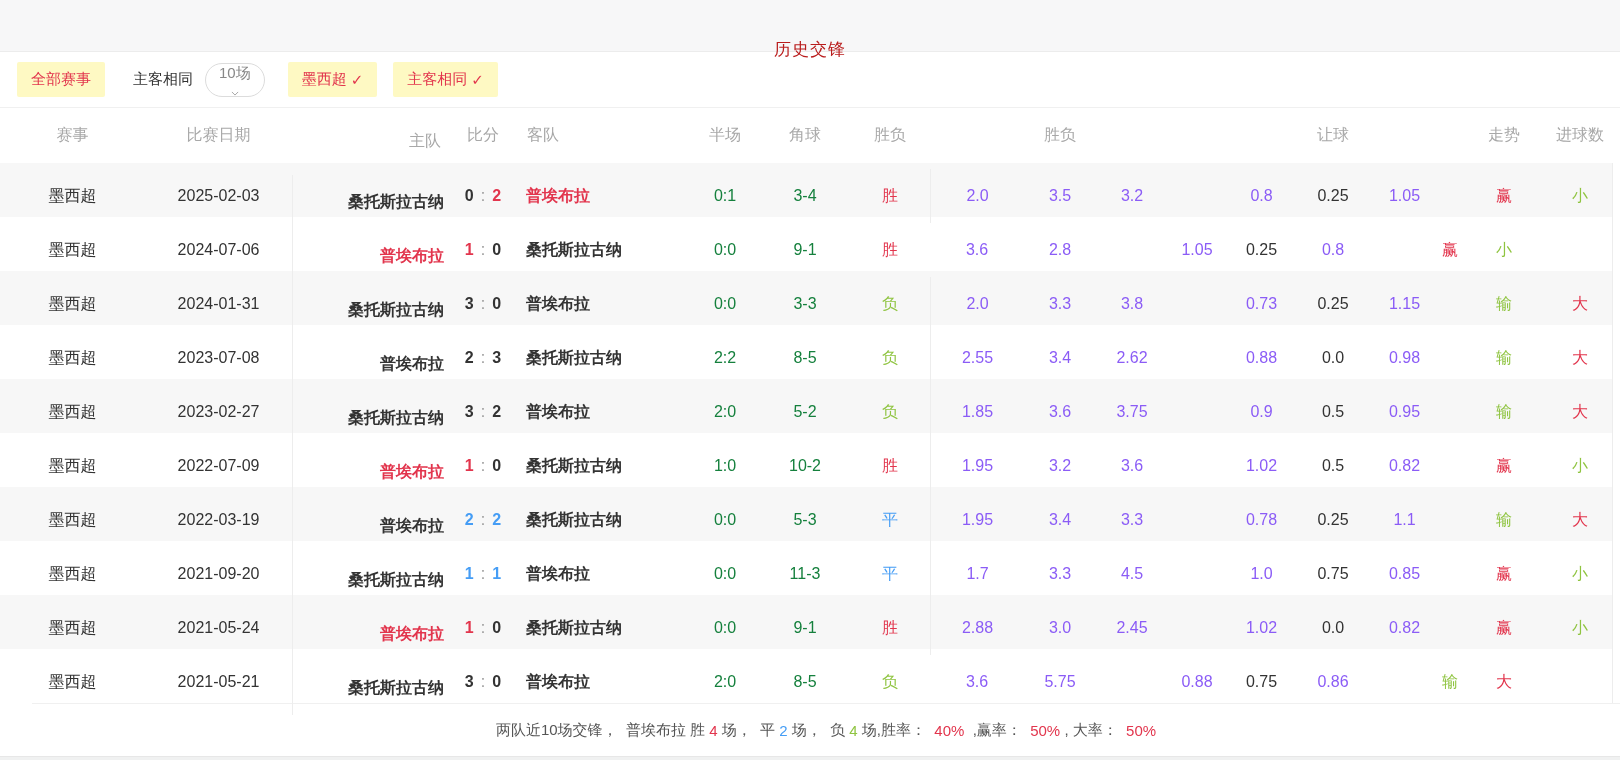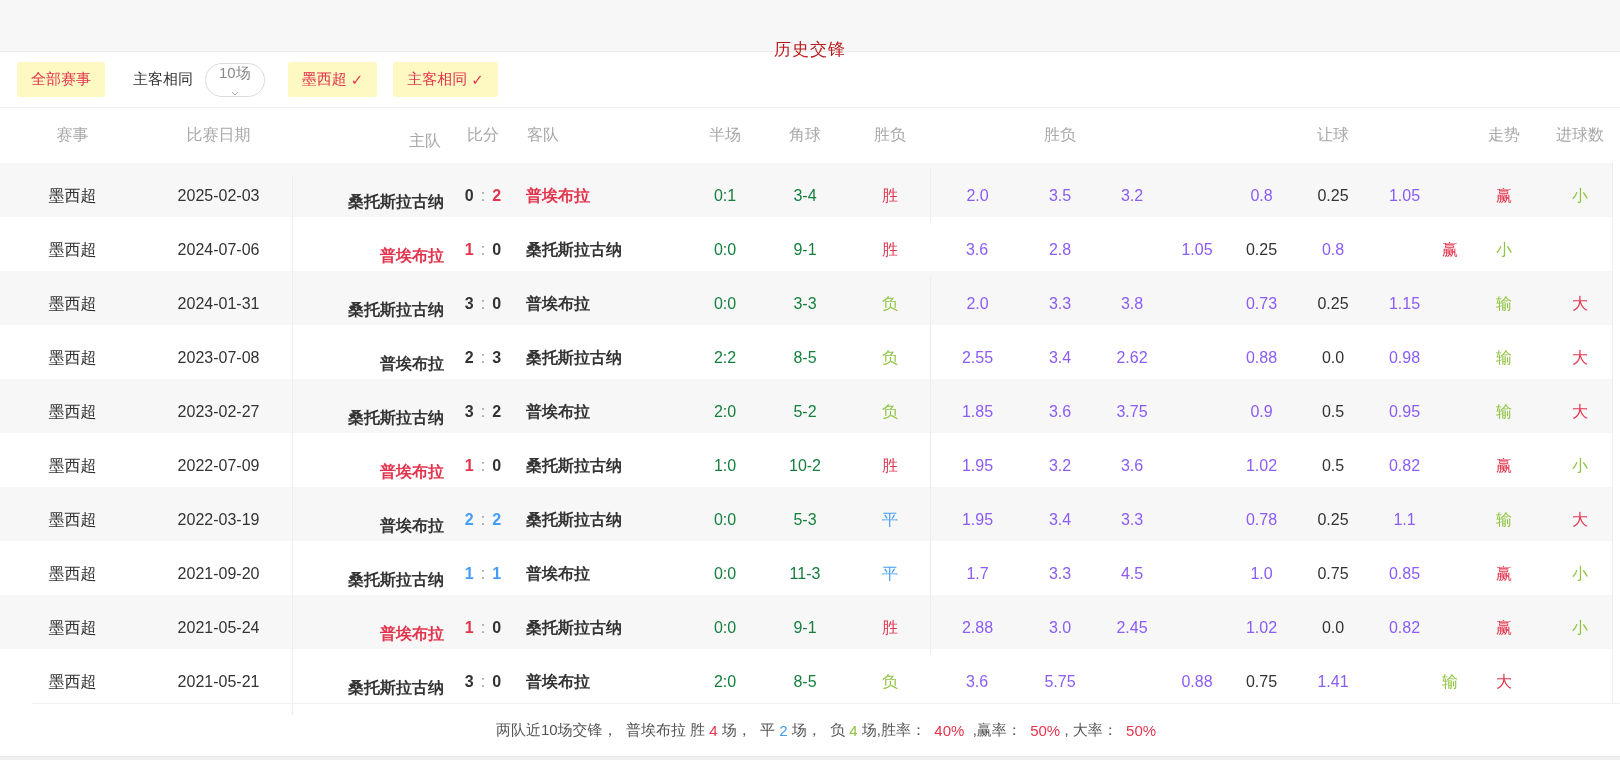--- a/index.html
+++ b/index.html
@@ -303,21 +303,21 @@
       <div class="cell c-score"><span class="sn ">3</span><span class="colon">:</span><span class="sn ">0</span></div>
       <div class="cell c-away"><span>普埃布拉</span></div>
       <div class="cell c-half"><span>2:0</span></div>
       <div class="cell c-corner"><span>8-5</span></div>
       <div class="cell c-result"><span class="green">负</span></div>
       <div class="cell c-odds"><span class="num">3.6</span></div>
       <div class="cell c-odds"><span class="num">5.75</span></div>
       <div class="cell sp"></div>
       <div class="cell c-h"><span class="num">0.88</span></div>
       <div class="cell c-h"><span class="hmid">0.75</span></div>
-      <div class="cell c-h"><span class="num">1.41</span></div>
+      <div class="cell c-h"><span class="num">0.86</span></div>
       <div class="cell sp"></div>
       <div class="cell c-trend"><span class="green">输</span></div>
       <div class="cell c-goals"><span class="red">大</span></div>
     </div>
   </div>
 
 <div class="summary" id="summary"><span>两队近10场交锋，  普埃布拉 胜 </span><span class="red">4</span><span> 场，  平 </span><span class="blue">2</span><span> 场，  负 </span><span class="green">4</span><span> 场,胜率：  </span><span class="red">40%</span><span>  ,赢率：  </span><span class="red">50%</span><span> , 大率：  </span><span class="red">50%</span></div>
 <div class="bottomstrip"></div>
 
 </body></html>

